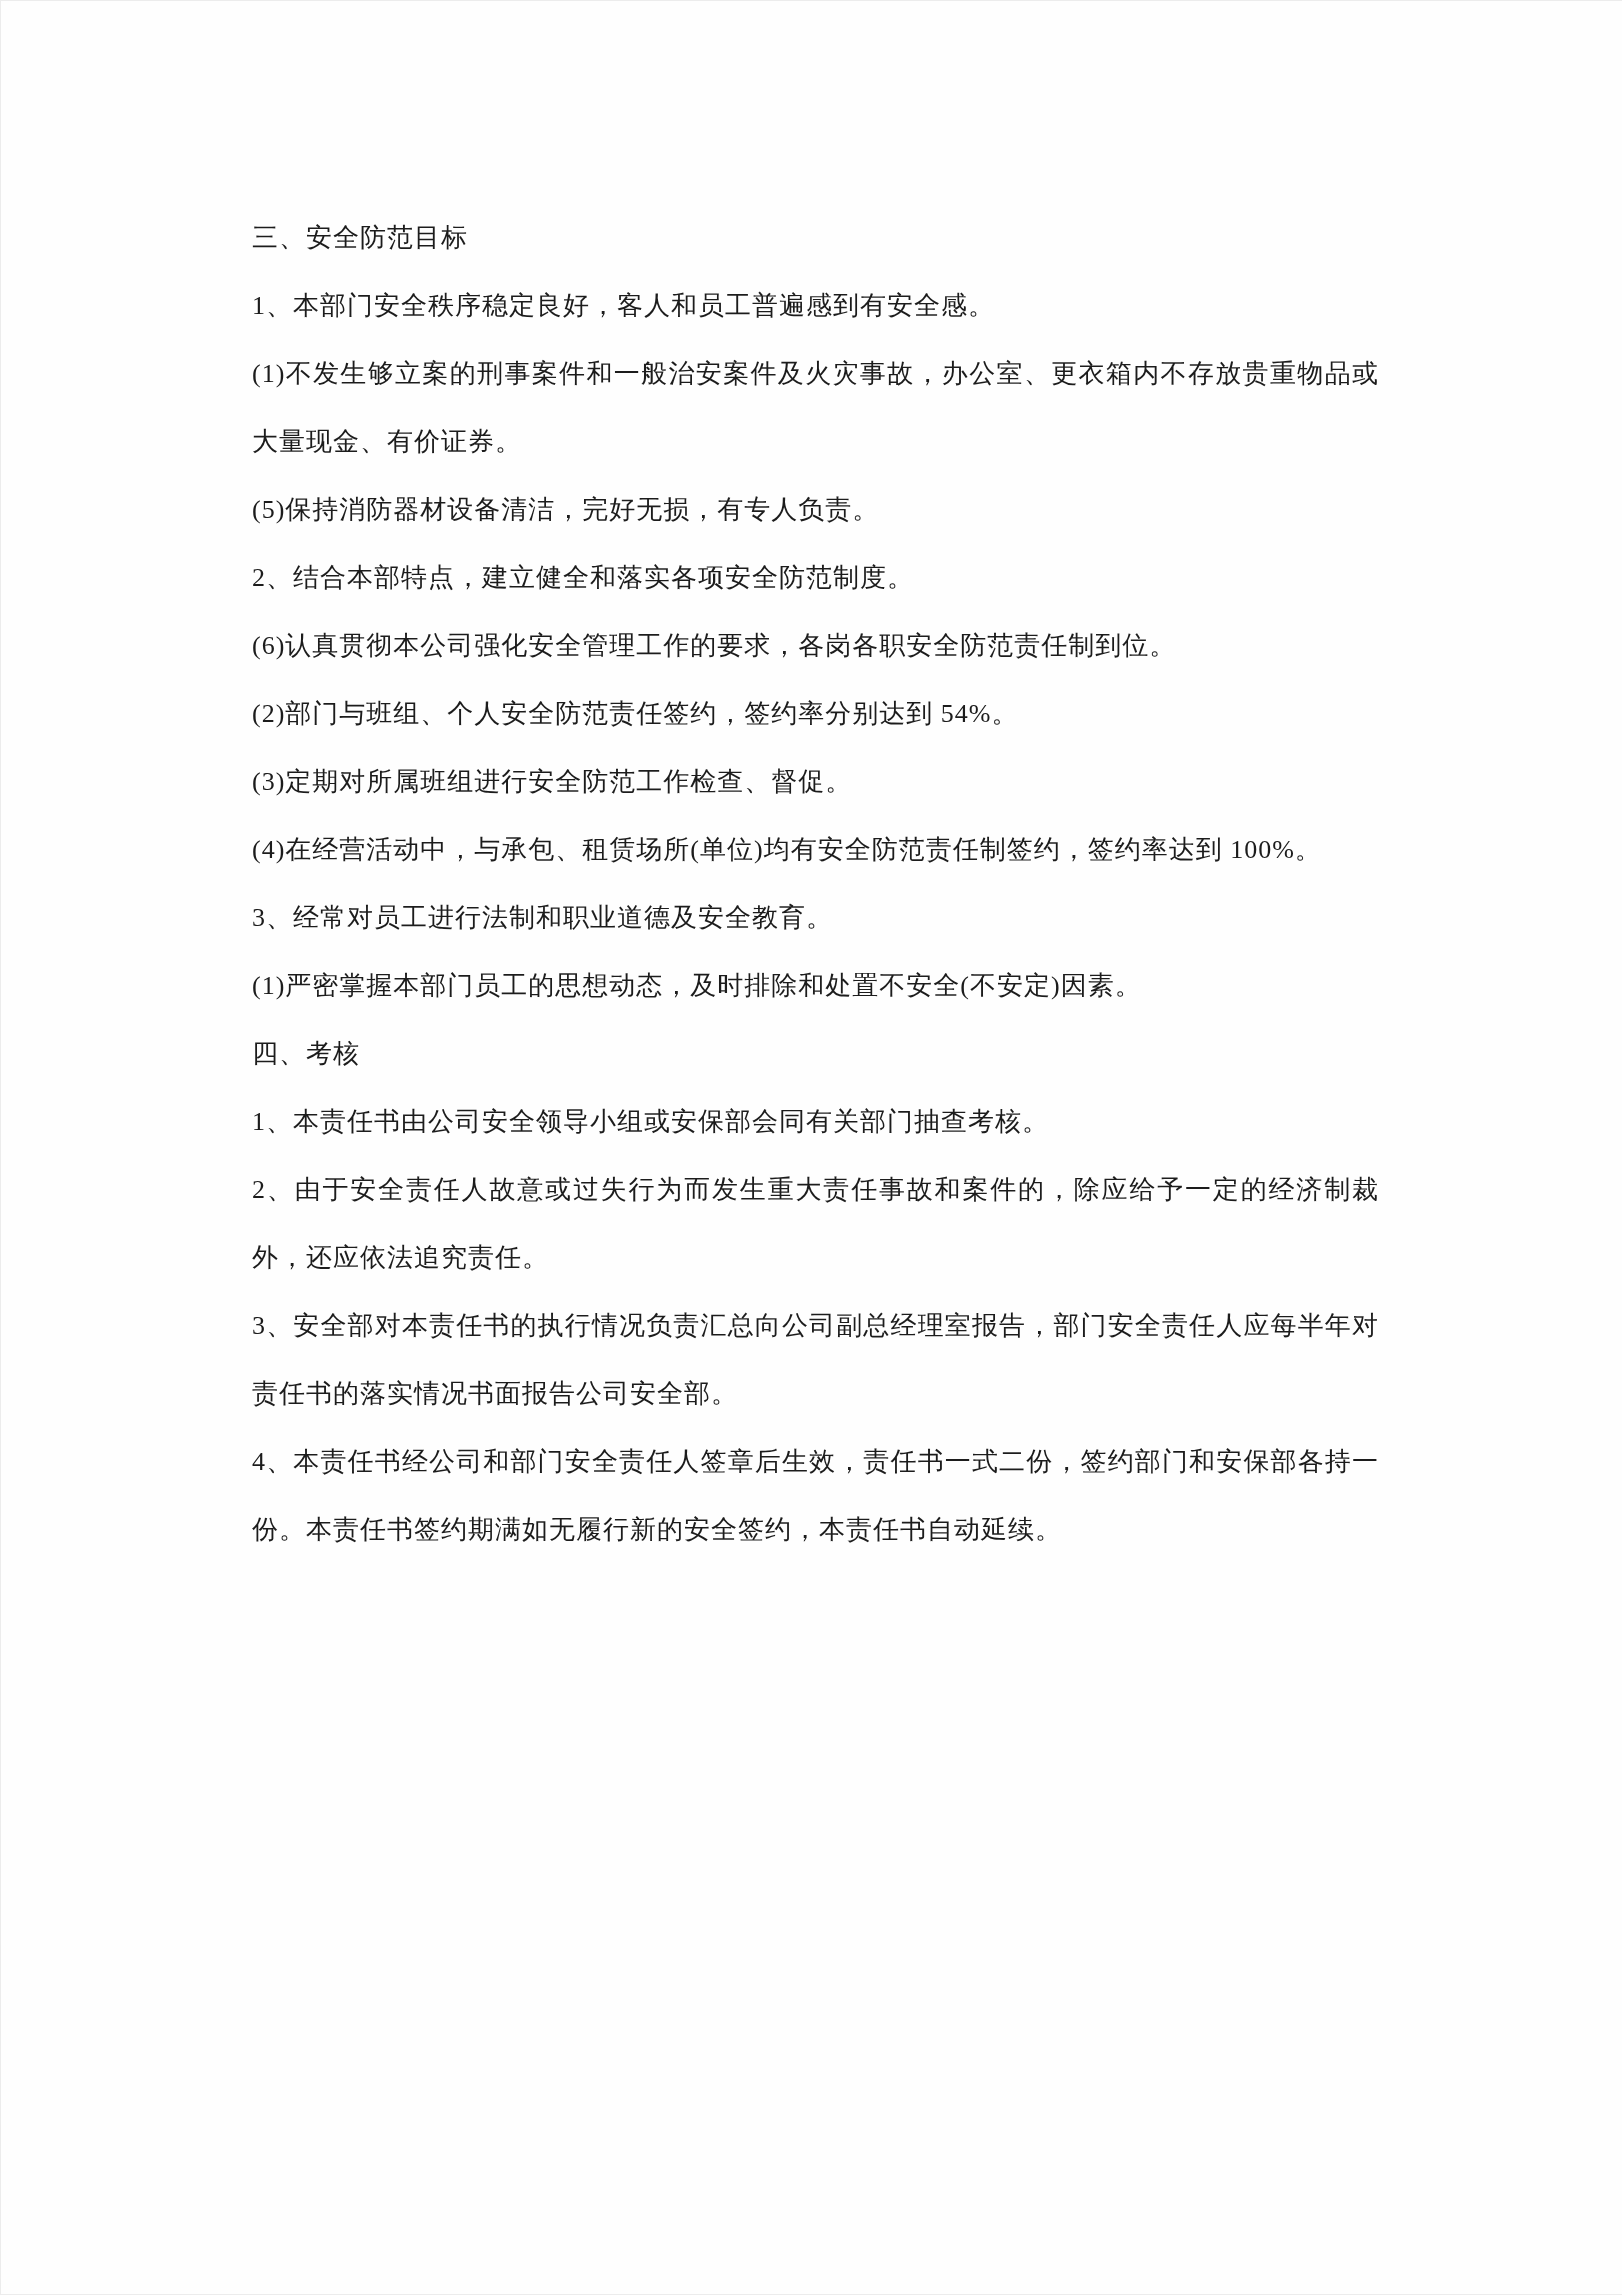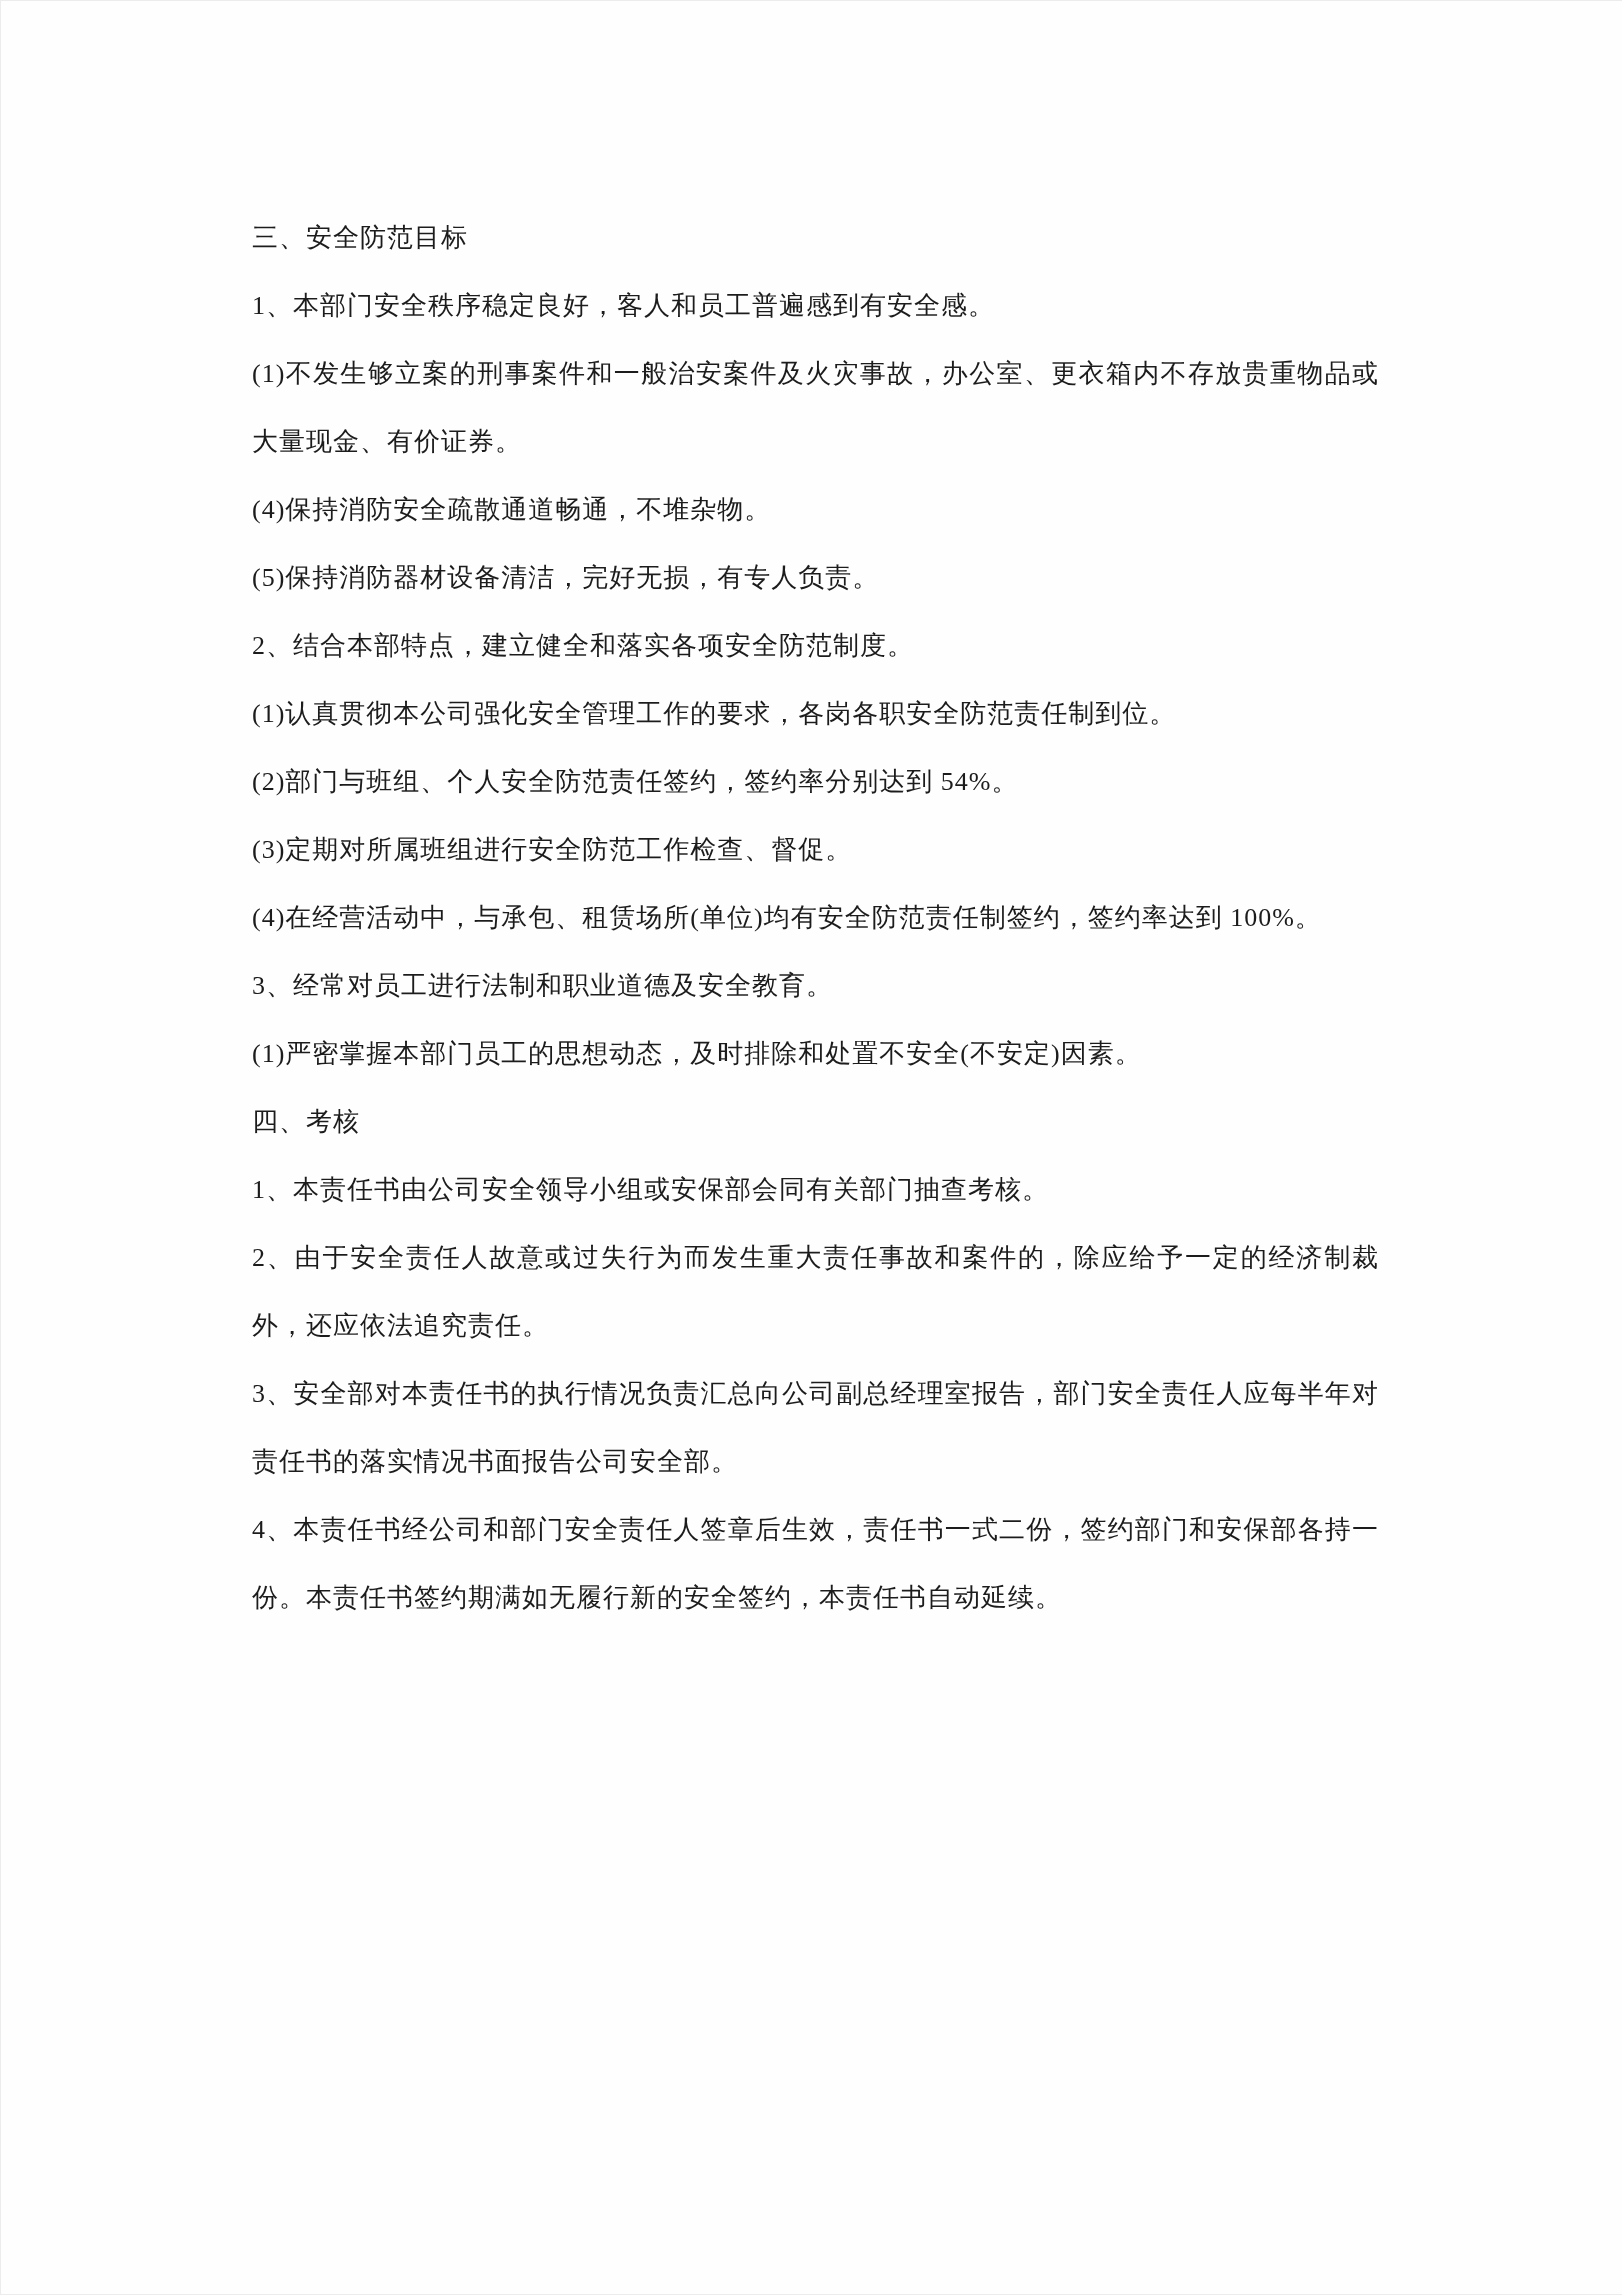--- a/index.html
+++ b/index.html
@@ -39,24 +39,23 @@
   }
 </style>
 </head>
 <body>
 
 <div class="page">
   <div class="doc-content">
     <p>三、安全防范目标</p>
     <p>1、本部门安全秩序稳定良好，客人和员工普遍感到有安全感。</p>
     <p>(1)不发生够立案的刑事案件和一般治安案件及火灾事故，办公室、更衣箱内不存放贵重物品或大量现金、有价证券。</p>
-    <p>(4)保持消防安全疏散通道畅通，不堆杂物。</p>
     <p>(5)保持消防器材设备清洁，完好无损，有专人负责。</p>
     <p>2、结合本部特点，建立健全和落实各项安全防范制度。</p>
-    <p>(1)认真贯彻本公司强化安全管理工作的要求，各岗各职安全防范责任制到位。</p>
+    <p>(6)认真贯彻本公司强化安全管理工作的要求，各岗各职安全防范责任制到位。</p>
     <p>(2)部门与班组、个人安全防范责任签约，签约率分别达到 54%。</p>
     <p>(3)定期对所属班组进行安全防范工作检查、督促。</p>
     <p>(4)在经营活动中，与承包、租赁场所(单位)均有安全防范责任制签约，签约率达到 100%。</p>
     <p>3、经常对员工进行法制和职业道德及安全教育。</p>
     <p>(1)严密掌握本部门员工的思想动态，及时排除和处置不安全(不安定)因素。</p>
     <p>四、考核</p>
     <p>1、本责任书由公司安全领导小组或安保部会同有关部门抽查考核。</p>
     <p>2、由于安全责任人故意或过失行为而发生重大责任事故和案件的，除应给予一定的经济制裁外，还应依法追究责任。</p>
     <p>3、安全部对本责任书的执行情况负责汇总向公司副总经理室报告，部门安全责任人应每半年对责任书的落实情况书面报告公司安全部。</p>
     <p>4、本责任书经公司和部门安全责任人签章后生效，责任书一式二份，签约部门和安保部各持一份。本责任书签约期满如无履行新的安全签约，本责任书自动延续。</p>

